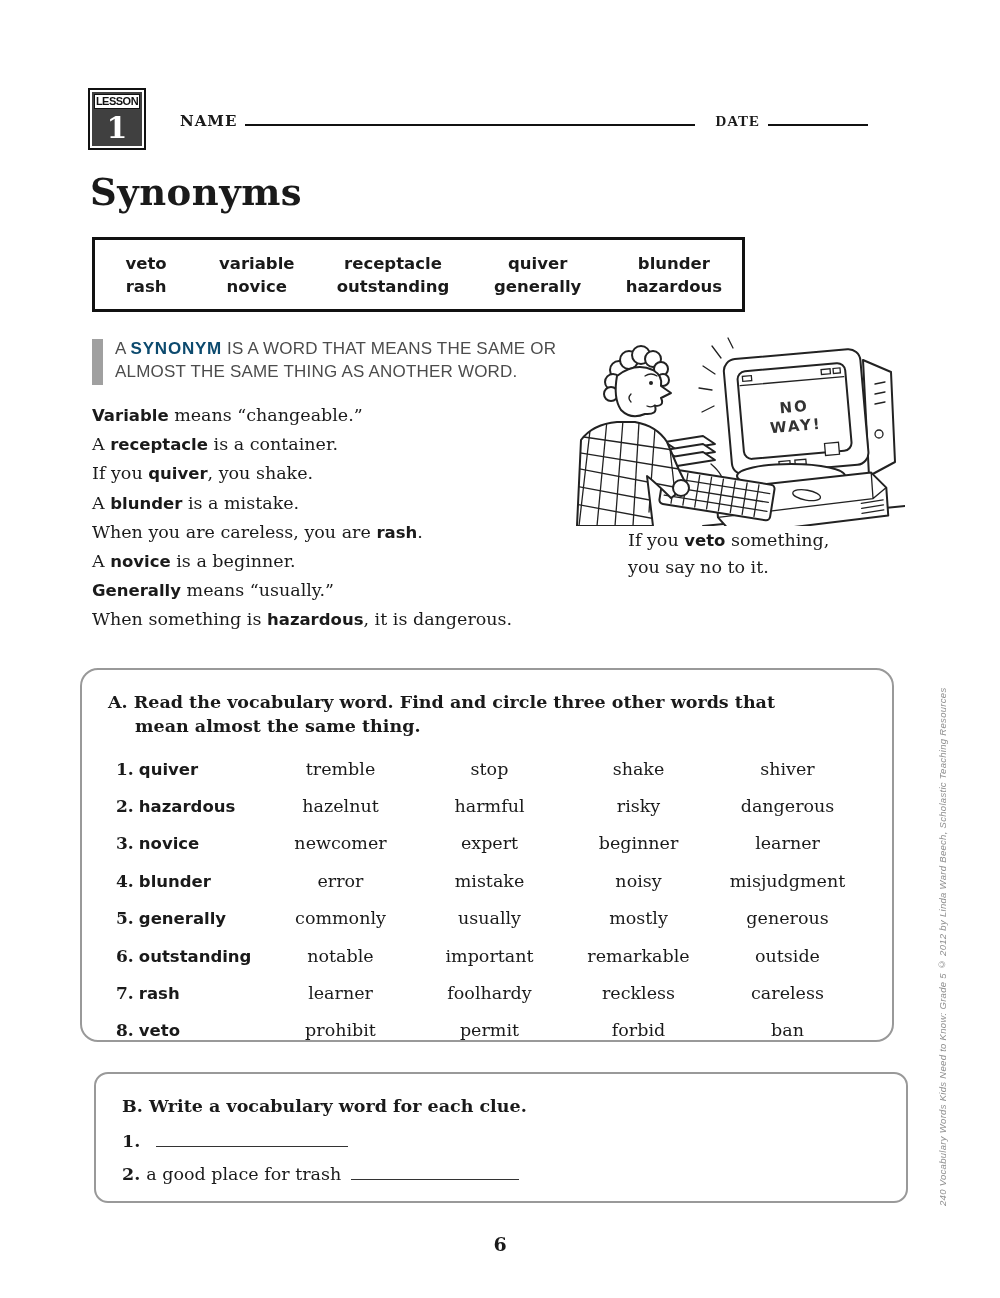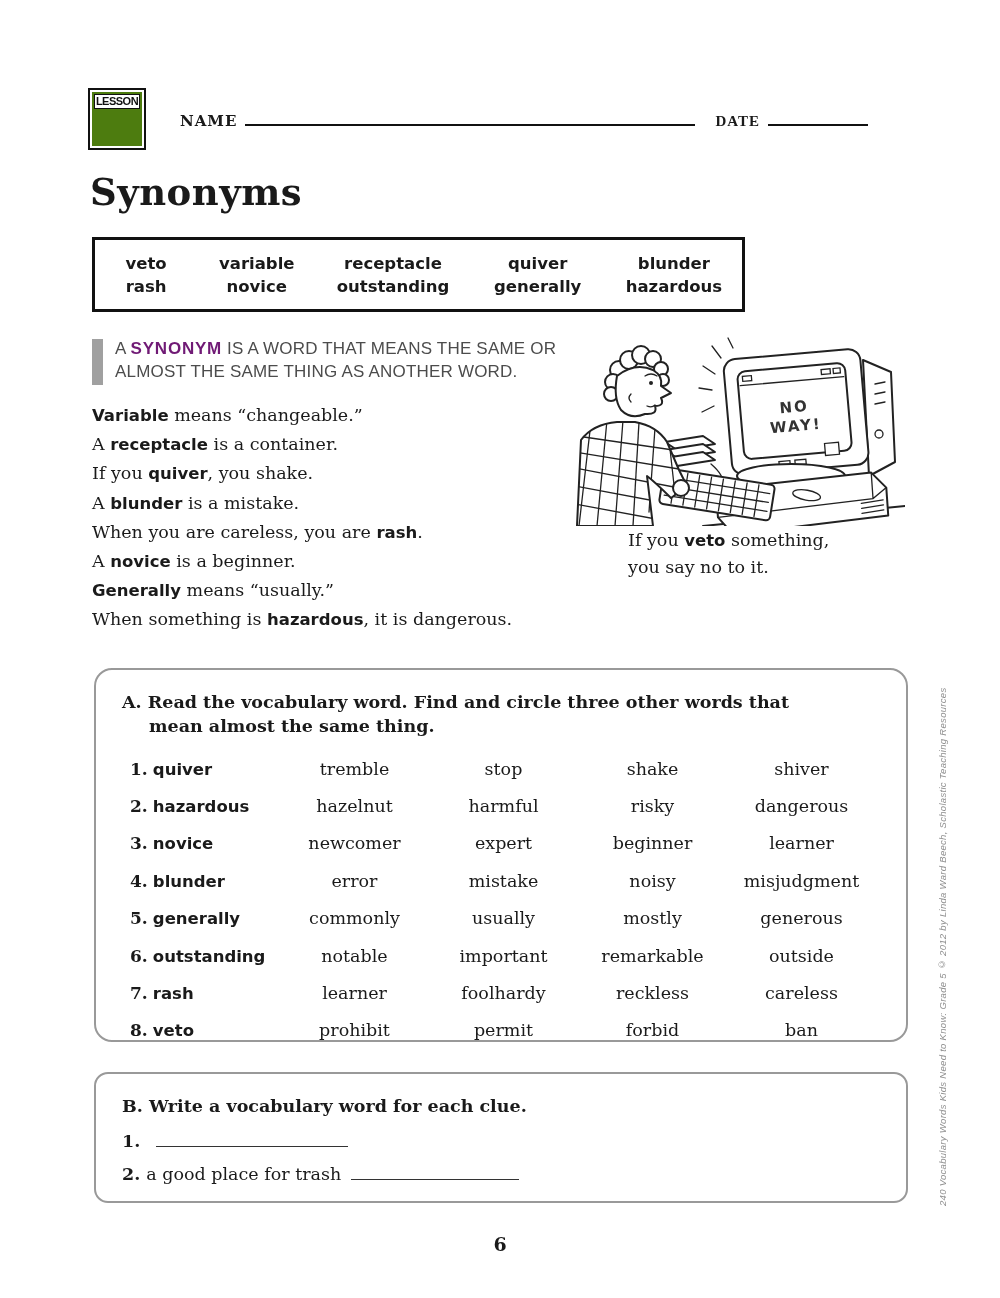--- a/index.html
+++ b/index.html
@@ -2,22 +2,22 @@
 <html><head>
 <meta charset="utf-8">
 <style>
   html,body{margin:0;padding:0;background:#fff;}
   #page{position:relative;width:1000px;height:1298px;background:#fff;overflow:hidden;
         font-family:"DejaVu Serif",serif;color:#1a1a1a;}
 
   
   .badge{position:absolute;left:88px;top:88px;width:58px;height:62px;
          background:#fff;border:2px solid #111;padding:2px;box-sizing:border-box;}
-  .badge-inner{background:#4d7c0f;width:100%;height:100%;box-sizing:border-box;padding:2px;
-               display:flex;flex-direction:column;gap:36px;}
+  .badge-inner{background:#404040;width:100%;height:100%;box-sizing:border-box;padding:2px;
+               display:flex;flex-direction:column;}
   .badge-lesson{background:#fff;border:1px solid #111;color:#111;text-align:center;
                 font-family:"Liberation Sans",sans-serif;font-weight:bold;font-size:11px;
                 letter-spacing:-0.5px;line-height:13px;}
   .badge-num{flex:1;color:#fff;text-align:center;font-family:"DejaVu Serif",serif;
              font-weight:bold;font-size:30px;line-height:38px;}
 
   
   .namedate{position:absolute;left:180px;top:108px;width:690px;display:flex;align-items:baseline;}
   .nd-label{font-weight:bold;font-size:15px;letter-spacing:1px;}
   .blank{display:inline-block;border-bottom:2px solid #111;height:16px;}
@@ -35,35 +35,35 @@
            justify-content:center;gap:4px;}
   .wordrow{display:grid;grid-template-columns:0.9fr 1.05fr 1.35fr 1.2fr 1.2fr;}
   .wordrow span{text-align:center;font-family:"DejaVu Sans",sans-serif;font-weight:bold;
                 font-size:16.5px;}
 
   
   .callout{position:absolute;left:92px;top:337px;width:486px;display:flex;}
   .callout-bar{width:11px;height:46px;background:#a0a0a0;margin-right:12px;margin-top:2px;flex:none;}
   .callout-text{font-family:"Liberation Sans",sans-serif;font-size:17px;line-height:23px;
                 color:#4c4c4c;letter-spacing:0.2px;}
-  .callout-text b{color:#701a75;letter-spacing:0.8px;}
+  .callout-text b{color:#0c4a6e;letter-spacing:0.8px;}
 
   
   .defs{position:absolute;left:92px;top:401px;width:505px;}
   .def-line{font-size:17.5px;line-height:28.2px;white-space:nowrap;}
   .def-line b{font-family:"DejaVu Sans",sans-serif;font-size:16.5px;}
 
   
   .illus{position:absolute;left:575px;top:336px;width:330px;height:190px;}
   .caption{position:absolute;left:628px;top:527px;width:240px;font-size:17.5px;line-height:27px;}
   .caption b{font-family:"DejaVu Sans",sans-serif;font-size:16.5px;}
 
   
   .exbox{position:absolute;border:2px solid #999;border-radius:18px;box-sizing:border-box;background:#fff;}
-  .boxA{left:94px;top:668px;width:814px;height:374px;}
+  .boxA{left:80px;top:668px;width:814px;height:374px;}
   .boxB{left:94px;top:1072px;width:814px;height:131px;border-radius:14px;}
   .ex-header{margin:20px 0 0 26px;width:690px;font-size:17.5px;font-weight:bold;
              padding-left:27px;text-indent:-27px;line-height:24px;}
   .a-rows{margin-top:12px;}
   .a-row{display:grid;grid-template-columns:150px 149px 149px 149px 149px;
          margin-left:34px;height:37.4px;align-items:center;}
   .a-num{font-weight:bold;font-size:17px;}
   .a-word{font-family:"DejaVu Sans",sans-serif;font-weight:bold;font-size:16.5px;}
   .a-opt{text-align:center;font-size:17.5px;}
   .b-item{margin:13px 0 0 26px;font-size:17.5px;display:flex;align-items:baseline;}

